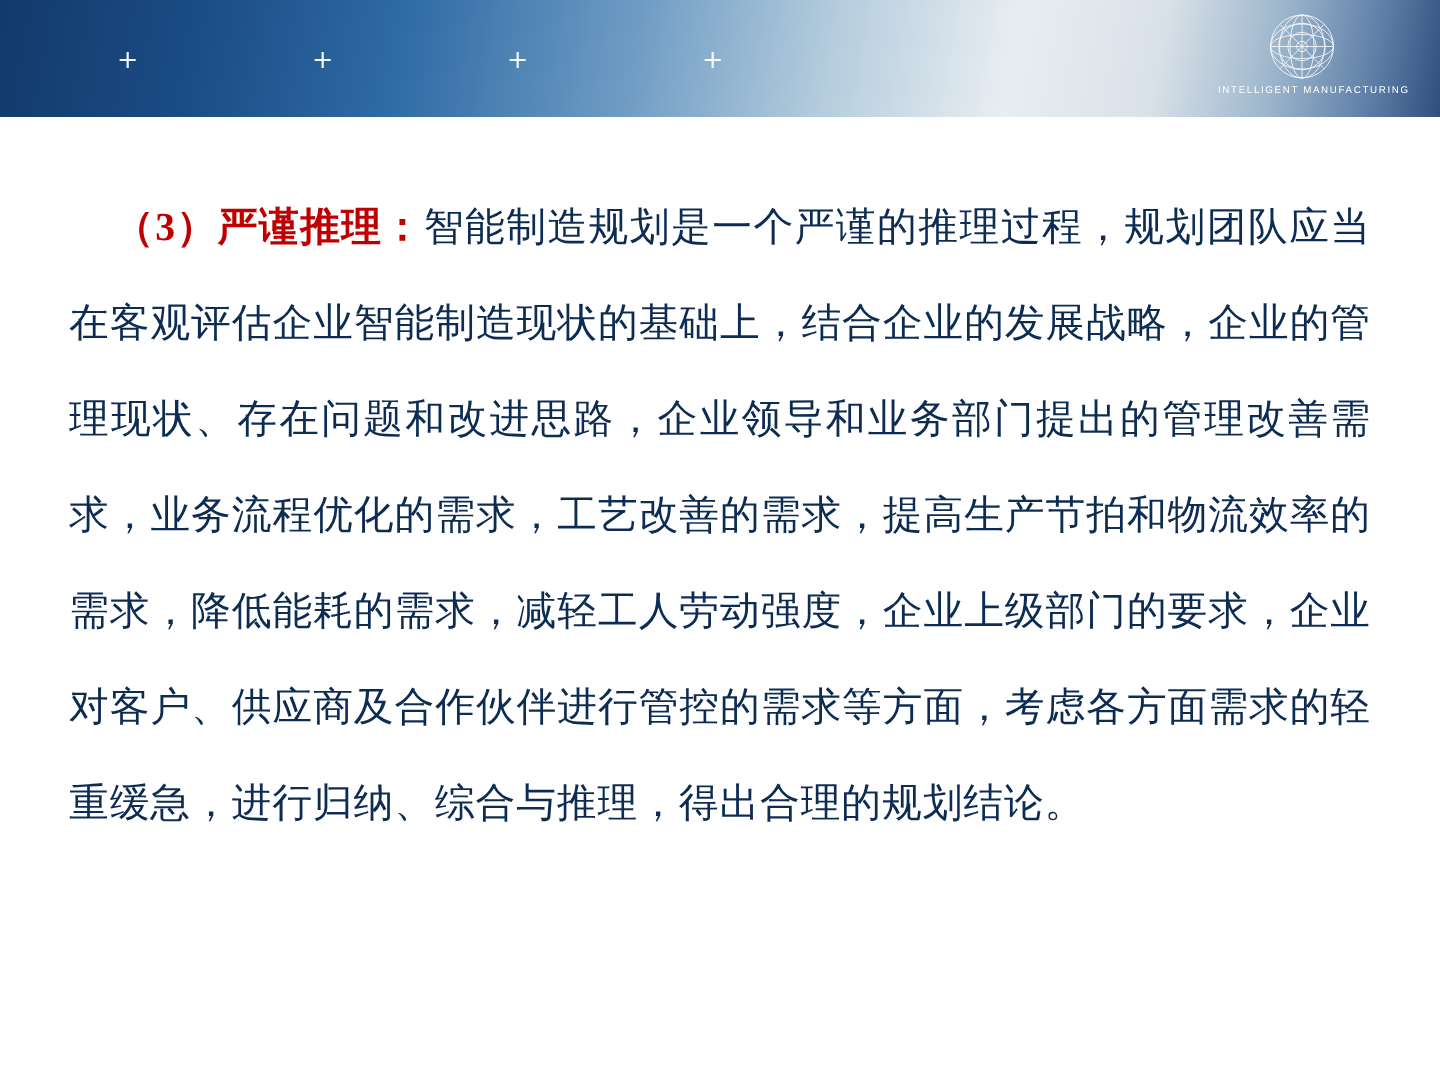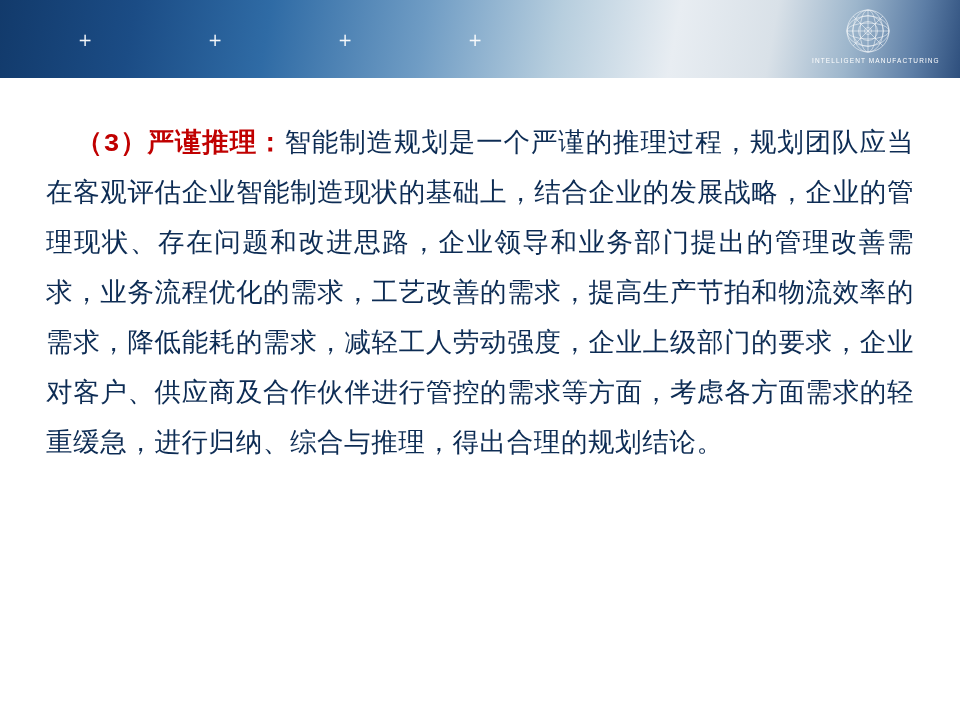--- a/index.html
+++ b/index.html
@@ -88,23 +88,23 @@
   }
 
   
   .content {
     position: absolute;
     left: 46px;
     top: 92px;
     width: 868px;
   }
   .para {
-    font-family: Liberation Mono, monospace;
+    font-family: Liberation Serif, serif;
     font-size: 26.5px;
-    line-height: 50px;
+    line-height: 64px;
     color: #0d2c54;
     text-align: justify;
     text-justify: inter-ideograph;
     letter-spacing: 0.6px;
     text-indent: 30px;
   }
   .para .emph {
     color: #c00000;
     font-weight: bold;
   }

